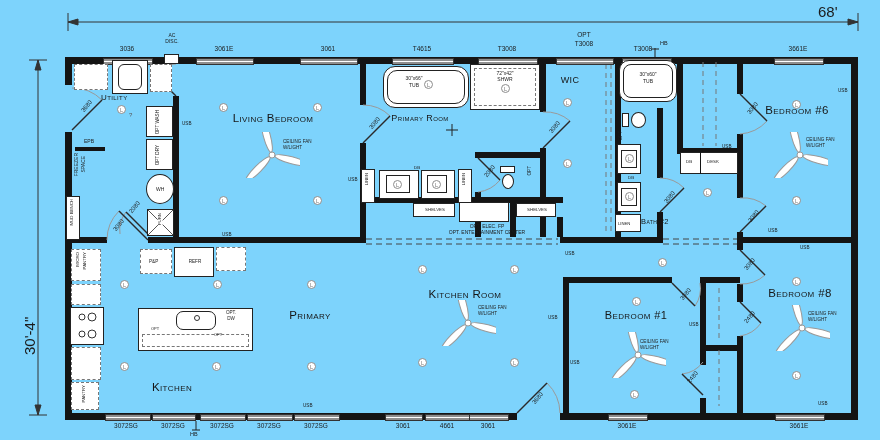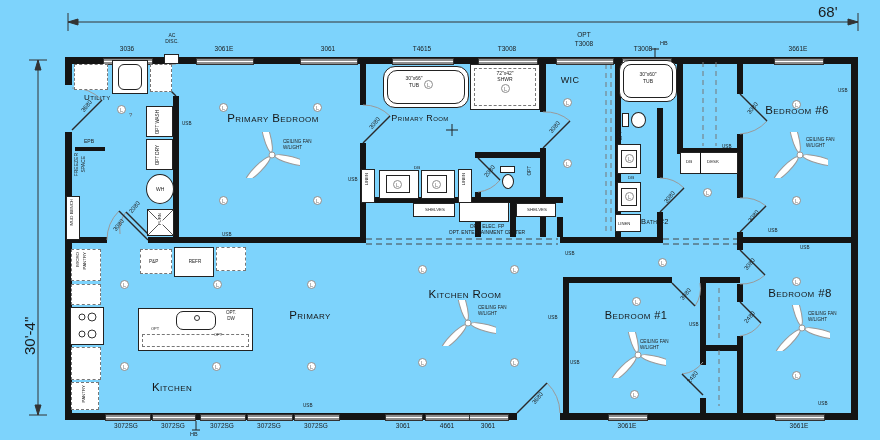--- a/index.html
+++ b/index.html
@@ -190,22 +190,22 @@
   <span class="t c" style="left:447px;top:423px;font-size:6.5px">4661</span>
   <span class="t c" style="left:488px;top:423px;font-size:6.5px">3061</span>
   <span class="t c" style="left:627px;top:423px;font-size:6.5px">3061E</span>
   <span class="t c" style="left:799px;top:423px;font-size:6.5px">3661E</span>
   <span class="t" style="left:190px;top:432px;font-size:5.5px">HB</span>
 
   <span class="t c" style="left:172px;top:33px;font-size:5px">AC</span>
   <span class="t c" style="left:172px;top:39px;font-size:5px">DISC.</span>
   <div class="box" style="left:164px;top:54px;width:15px;height:10px"></div>
 
-  <span class="room" style="left:84px;top:94px;font-size:8px">Utility</span>
-  <span class="room c" style="left:273px;top:113px;font-size:11.5px">Primary Bedroom</span>
+  <span class="room" style="left:101px;top:94px;font-size:8px">Utility</span>
+  <span class="room c" style="left:273px;top:113px;font-size:11.5px">Living Bedroom</span>
   <span class="room c" style="left:420px;top:114px;font-size:9px">Primary Room</span>
   <span class="room c" style="left:570px;top:76px;font-size:9px">WIC</span>
   <span class="room" style="left:641px;top:218px;font-size:7.5px">Bath #2</span>
   <span class="room c" style="left:797px;top:105px;font-size:11.5px">Bedroom #6</span>
   <span class="room c" style="left:800px;top:288px;font-size:11.5px">Bedroom #8</span>
   <span class="room c" style="left:636px;top:310px;font-size:11px">Bedroom #1</span>
   <span class="room c" style="left:172px;top:382px;font-size:11.5px">Kitchen</span>
   <span class="room c" style="left:310px;top:310px;font-size:11.5px">Primary</span>
   <span class="room c" style="left:465px;top:289px;font-size:11.5px">Kitchen Room</span>
 

